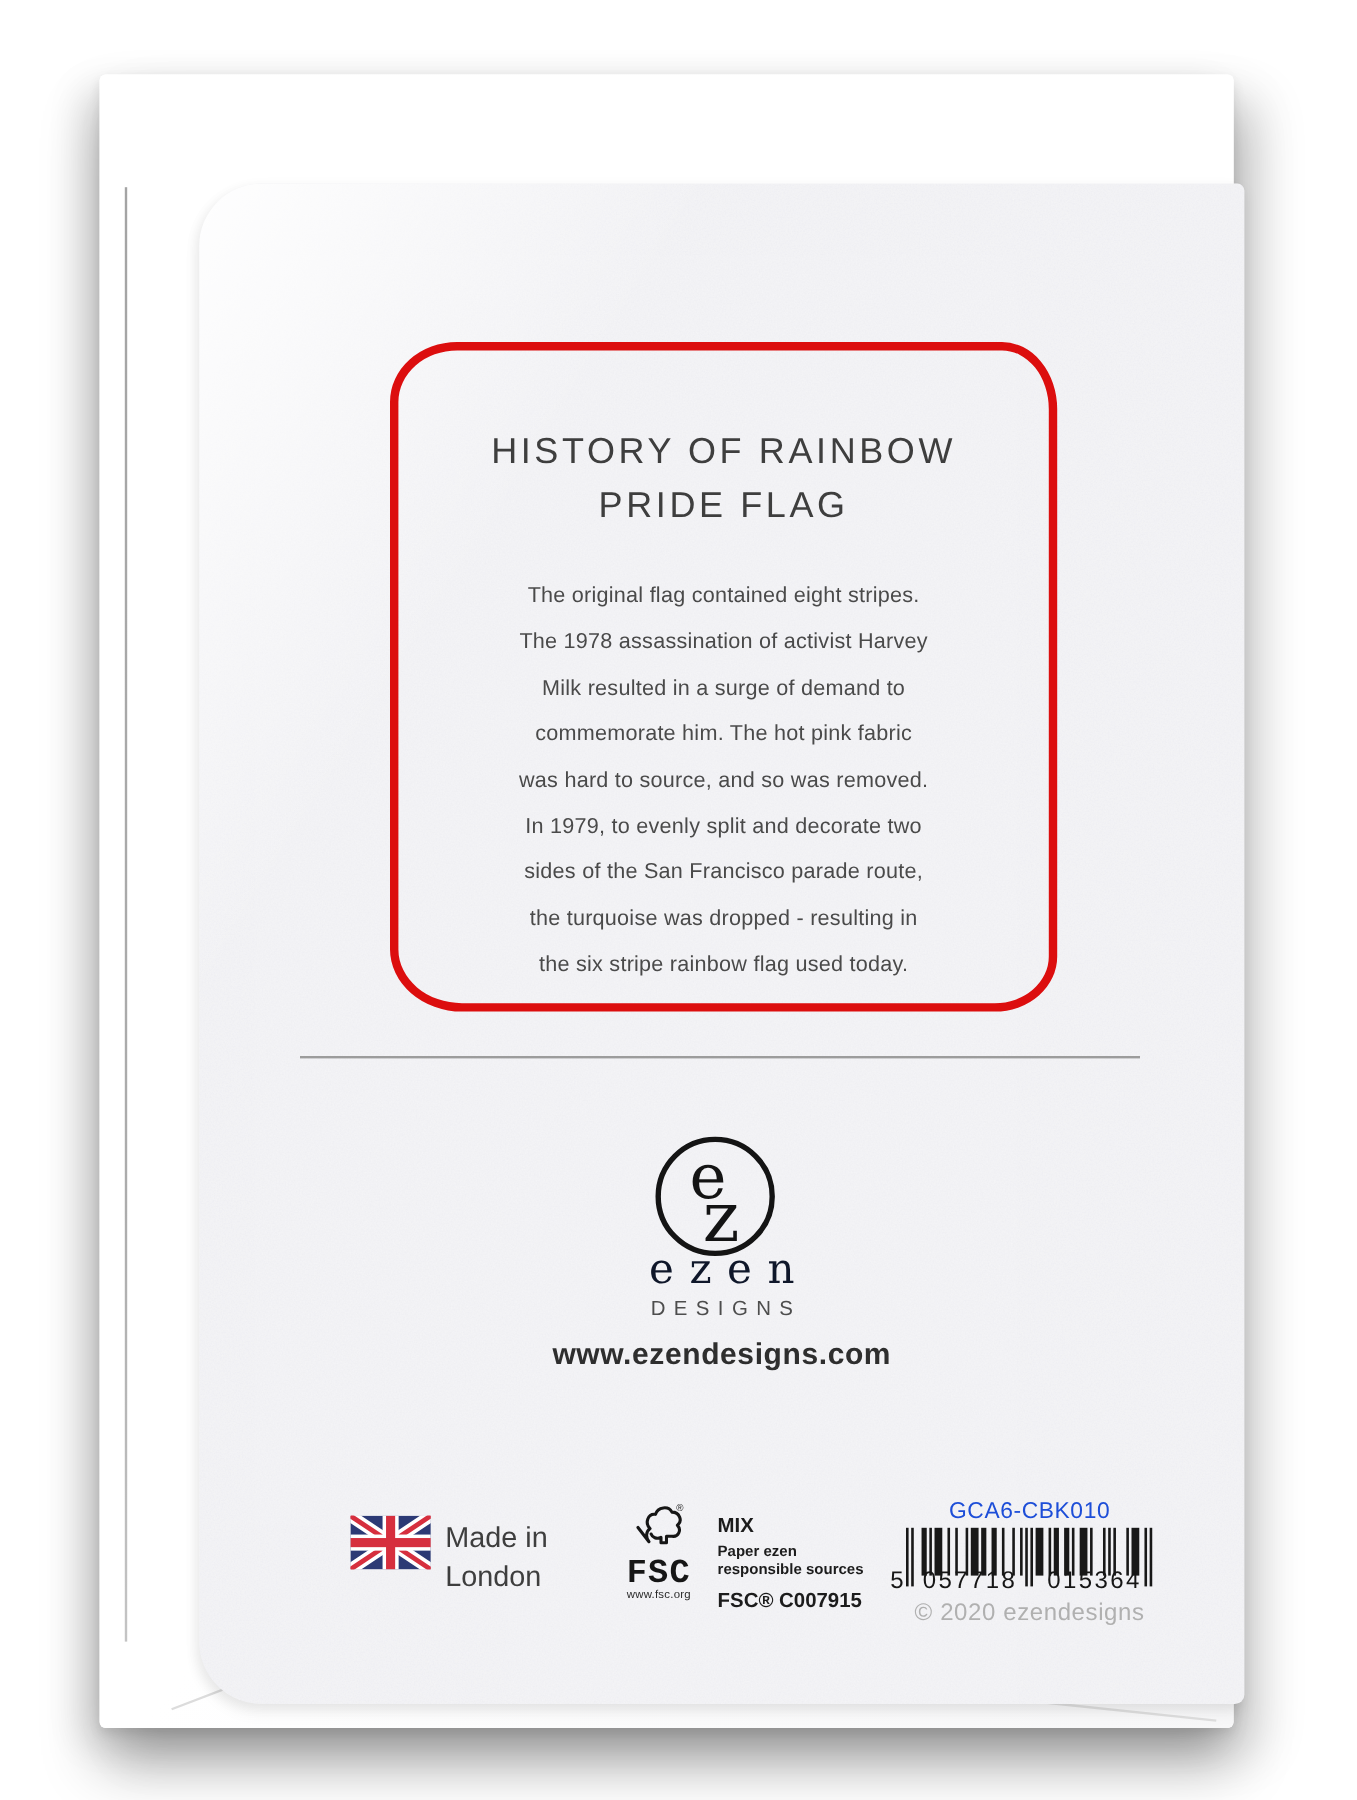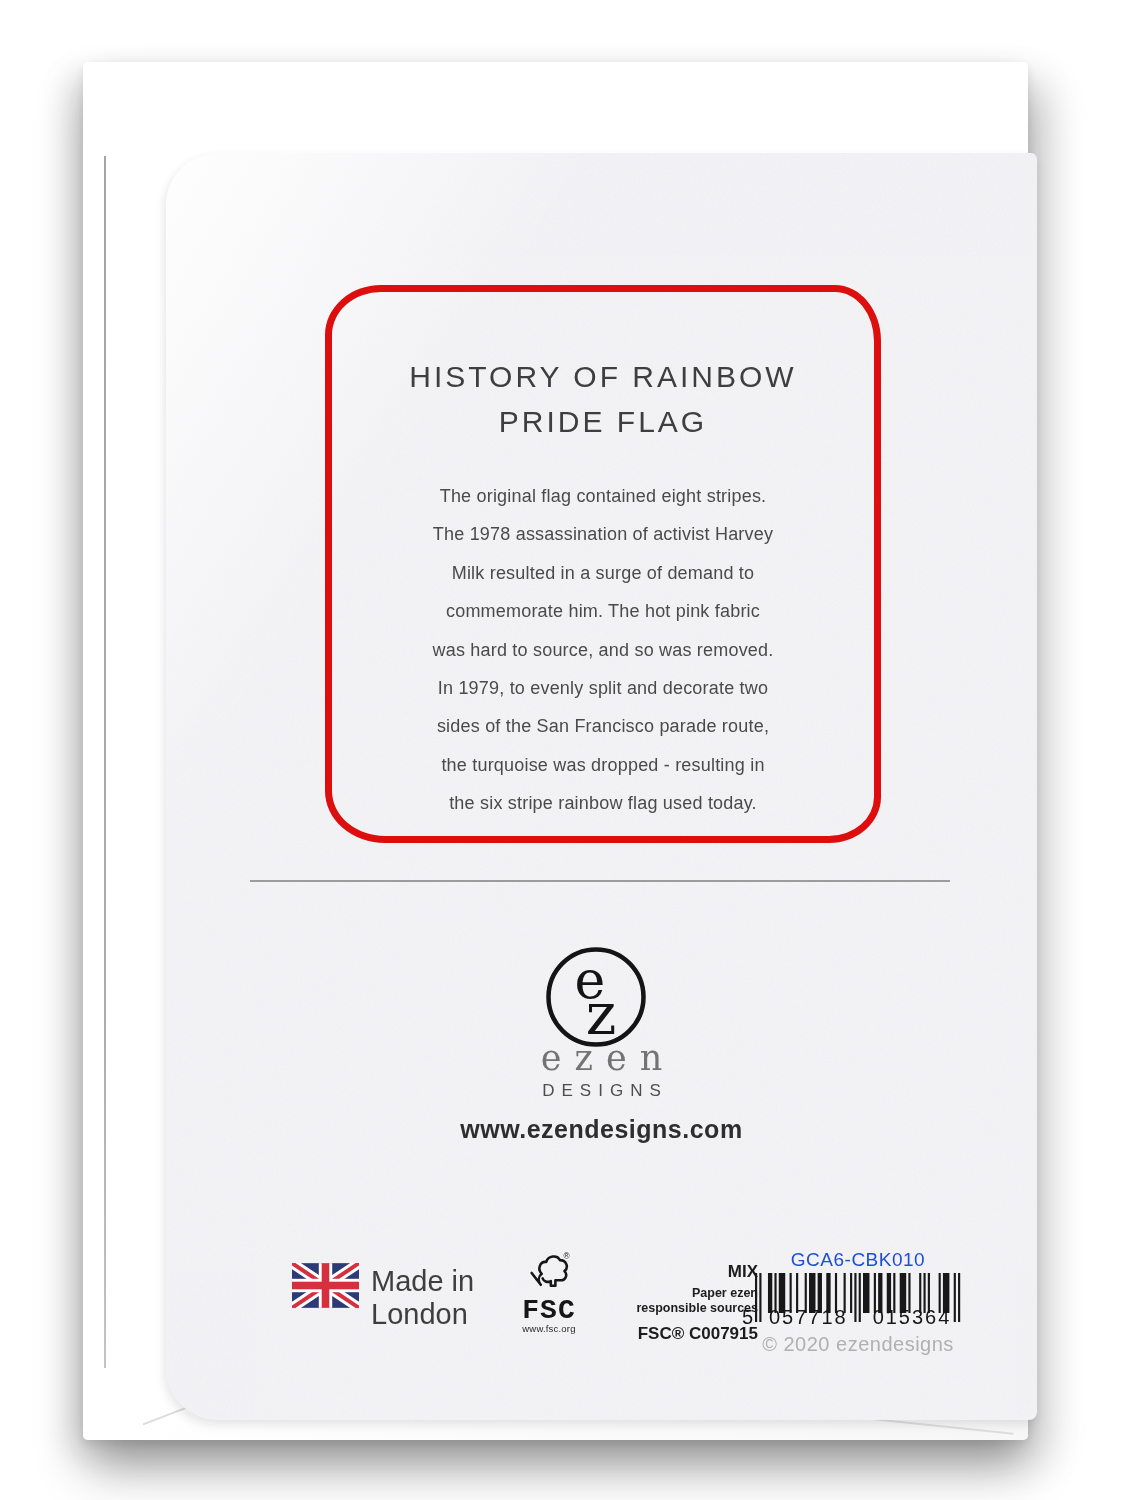--- a/index.html
+++ b/index.html
@@ -60,44 +60,44 @@
     font-size:18px;line-height:38.4px;letter-spacing:.2px;
     color:#4a4a4a;
   }
   
   .divider{position:absolute;left:84px;top:727px;width:700px;height:2px;background:#9c9c9c;}
   
   .logo-circle{position:absolute;left:378px;top:792px;width:104px;height:104px;}
   .brand-name{
     position:absolute;left:0;top:886px;width:100%;text-align:center;
     font-family:"DejaVu Serif",serif;font-size:35px;line-height:38px;
-    letter-spacing:13px;text-indent:13px;color:#737373;
+    letter-spacing:13px;text-indent:13px;color:#0f172a;
   }
   .brand-sub{
     position:absolute;left:0;top:928px;width:100%;text-align:center;
     font-size:17px;line-height:20px;letter-spacing:7px;text-indent:7px;color:#4d4d4d;
   }
   .brand-url{
     position:absolute;left:0;top:962px;width:100%;text-align:center;
     font-size:25px;line-height:28px;font-weight:700;letter-spacing:.5px;color:#2e2e2e;
   }
   
   .made-in{position:absolute;left:126px;top:1110px;display:flex;align-items:flex-start;}
   .made-in .flag{flex:0 0 auto;}
   .made-in .made-in-text{
-    margin:2px 0 0 12px;font-size:29px;line-height:33px;color:#3e3e3e;
+    margin:2px 0 0 12px;font-size:24px;line-height:33px;color:#3e3e3e;
   }
   .fsc-block{position:absolute;left:352px;top:1098px;display:flex;align-items:flex-start;}
   .fsc-logo{width:62px;text-align:center;color:#161616;}
   .fsc-acronym{
     font-family:Liberation Mono, monospace;font-weight:700;
     font-size:28px;line-height:24px;letter-spacing:1px;margin-top:2px;
   }
   .fsc-site{font-size:9.5px;line-height:11px;color:#2a2a2a;letter-spacing:.2px;}
-  .fsc-mix{margin:12px 0 0 18px;text-align:right;color:#1c1c1c;width:160px;}
+  .fsc-mix{margin:12px 0 0 18px;text-align:left;color:#1c1c1c;width:160px;}
   .fsc-mix-label{font-size:17px;font-weight:700;line-height:18px;}
   .fsc-mix-note{font-size:12.5px;font-weight:700;line-height:15px;margin-top:5px;}
   .fsc-license{font-size:17px;font-weight:700;line-height:18px;margin-top:9px;}
   .barcode-block{position:absolute;left:542px;top:1096px;width:300px;text-align:center;}
   .sku{font-size:19px;line-height:22px;letter-spacing:.5px;color:#1d4ed8;}
   .bars-wrap{position:relative;width:206px;height:52px;margin:2px auto 0;}
   .bars-wrap svg{position:absolute;left:0;top:0;}
   .bc-digit{position:absolute;font-size:20px;color:#161616;top:33px;}
   .bc-first{left:-18px;width:16px;text-align:right;}
   .bc-left{left:14px;width:86px;text-align:left;letter-spacing:2px;}

